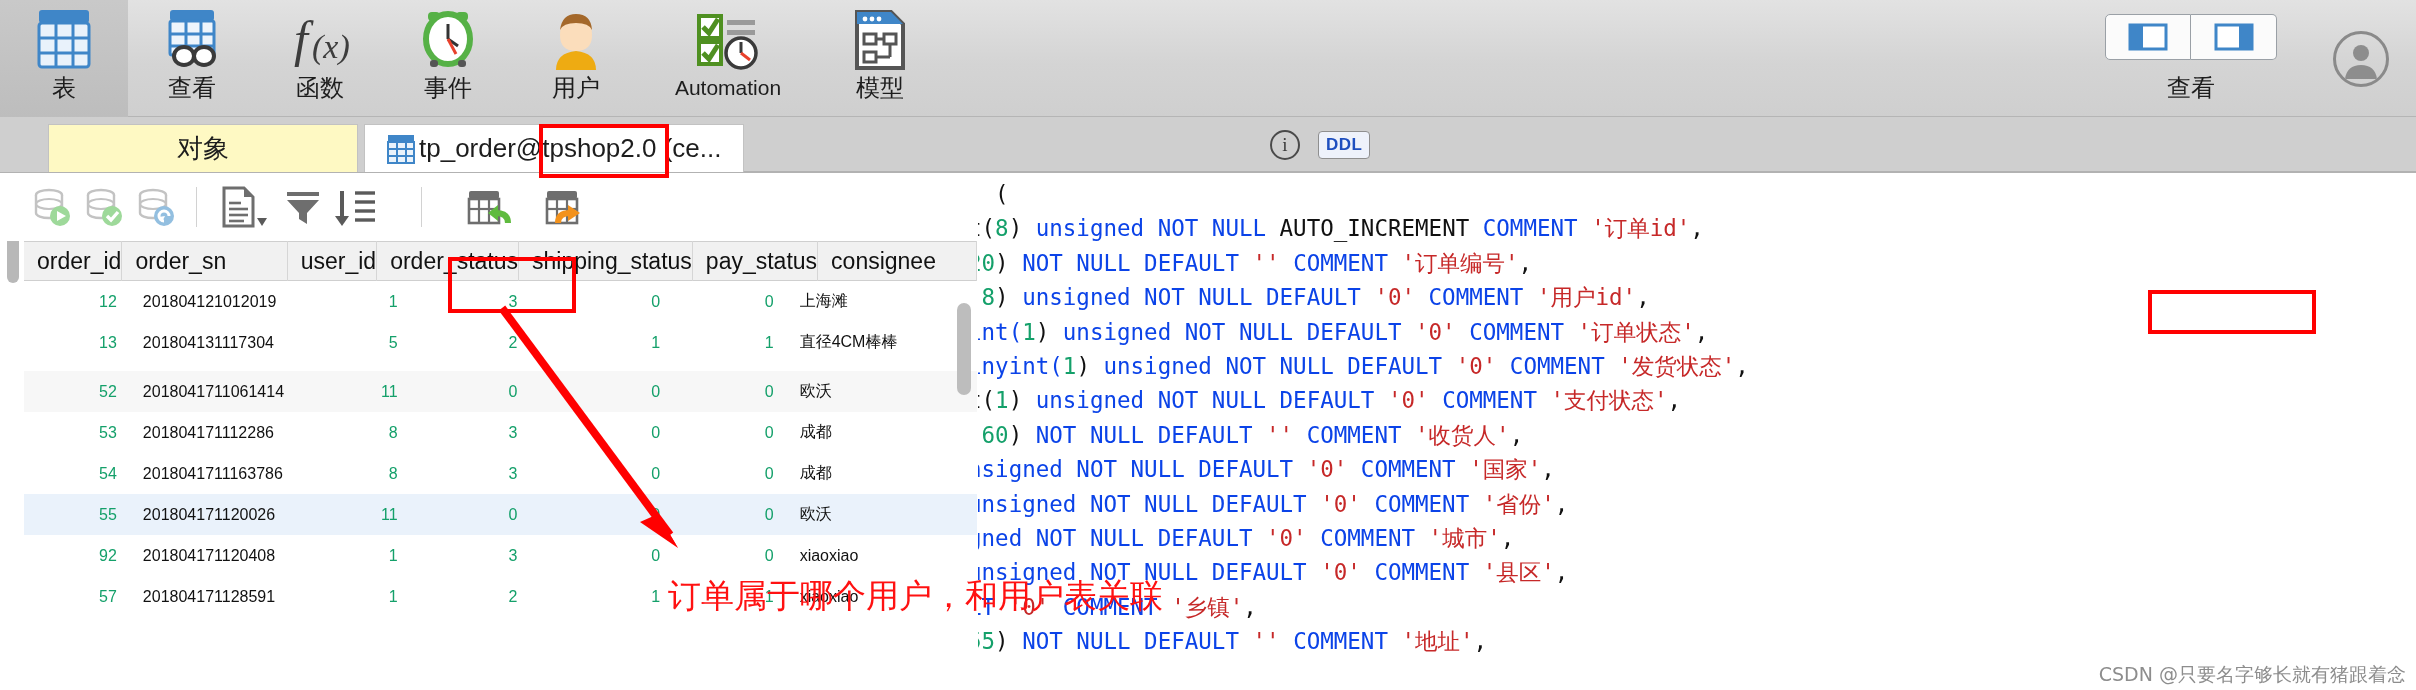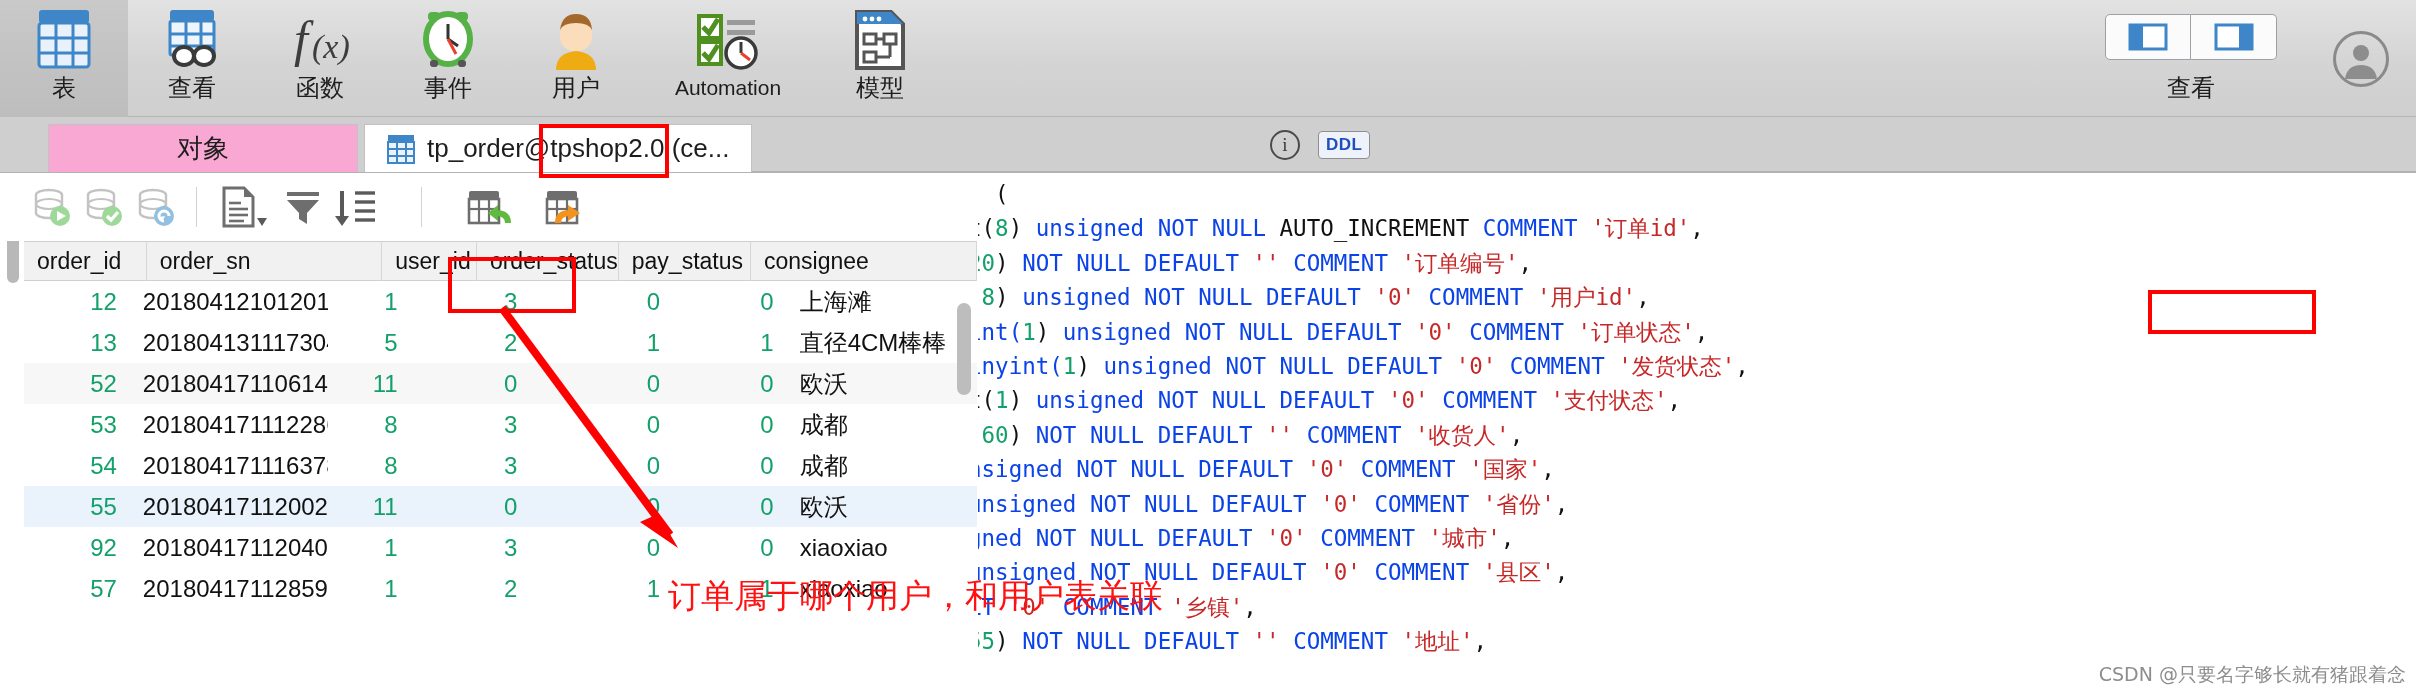--- a/index.html
+++ b/index.html
@@ -53,24 +53,24 @@
   
   .tabstrip {
     position:absolute; left:0; top:117px; width:2416px; height:56px;
     background:#cfcfcf; border-bottom:1px solid #b2b2b2;
     display:flex; align-items:flex-end;
   }
   .tab {
     height:48px; display:flex; align-items:center; justify-content:center;
     font-size:26px; color:#1d1d1d; position:relative;
   }
-  .tab-objects { width:310px; margin-left:48px; background:#f9a8d4; border:1px solid #c2c2c2; border-bottom:none; }
+  .tab-objects { width:310px; margin-left:48px; background:#fef9c3; border:1px solid #c2c2c2; border-bottom:none; }
   .tab-active {
     min-width:290px; padding:0 22px; background:#ffffff; border:1px solid #c2c2c2; border-bottom:none;
-    margin-left:6px; gap:12px;
+    margin-left:6px; gap:4px;
   }
   .tab-spacer { flex:1; height:48px; background:#cfcfcf; border-bottom:1px solid #b2b2b2;}
 
   
   .tab-right-tools {
     display:flex; align-items:center; gap:18px; padding-right:14px; height:48px;
   }
   .circle-i {
     width:30px;height:30px;border:2px solid #4a4a4a;border-radius:50%;
     display:flex;align-items:center;justify-content:center;font-size:19px;color:#3a3a3a;
@@ -106,24 +106,24 @@
     background:#f1f1f1; border-top:1px solid #cfcfcf; border-bottom:1px solid #cfcfcf;
     display:flex; align-items:center;
   }
   .hcell {
     height:40px; display:flex; align-items:center; padding-left:13px;
     font-size:23px; color:#111; border-right:1px solid #d6d6d6; white-space:nowrap;
   }
 
   .grid-body { position:absolute; left:24px; top:108px; width:953px; height:409px; background:#fff; overflow:hidden;}
   .row { height:41px; display:flex; align-items:center; }
-  .row.alt { background:#f7f7f7; }
+  .row.alt { background:#f7f7f7;margin-top:8px; }
   .row.sel { background:#eaf2fb; }
   .cell {
-    height:41px; display:flex; align-items:center; font-size:24px; color:#111; white-space:nowrap;
+    height:41px; display:flex; align-items:center; font-size:16px; color:#111; white-space:nowrap;
     padding:0 13px; overflow:hidden;
   }
   .cell.num { justify-content:flex-end; }
   .cell.txt { justify-content:flex-start; }
 
   .vscroll {
     position:absolute; right:5px; top:118px; width:14px; height:390px;
   }
   .vthumb { position:absolute; left:0; top:12px; width:14px; height:92px; background:#bdbdbd; border-radius:7px;}
 
@@ -417,20 +417,21 @@
         <polygon points="26,20 26,36 38,28" fill="#f3921c"></polygon>
       </svg>
     </div>
   </div>
 
   <div class="grid-head">
       <div class="hcell" style="width: 130px;">order_id</div>
       <div class="hcell" style="width: 250px;">order_sn</div>
       <div class="hcell" style="width: 100px;">user_id</div>
       <div class="hcell" style="width: 148px;">order_status</div>
+      <div class="hcell" style="width: 178px;">shipping_status</div>
       <div class="hcell" style="width: 140px;">pay_status</div>
       <div class="hcell" style="width: 240px;">consignee</div>
     </div>
   <div class="grid-body">
       <div class="row ">
         <div class="cell num" style="width: 130px;">12</div>
         <div class="cell txt" style="width: 250px;">201804121012019</div>
         <div class="cell num" style="width: 100px;">1</div>
         <div class="cell num" style="width: 148px;">3</div>
         <div class="cell num" style="width: 178px;">0</div>

